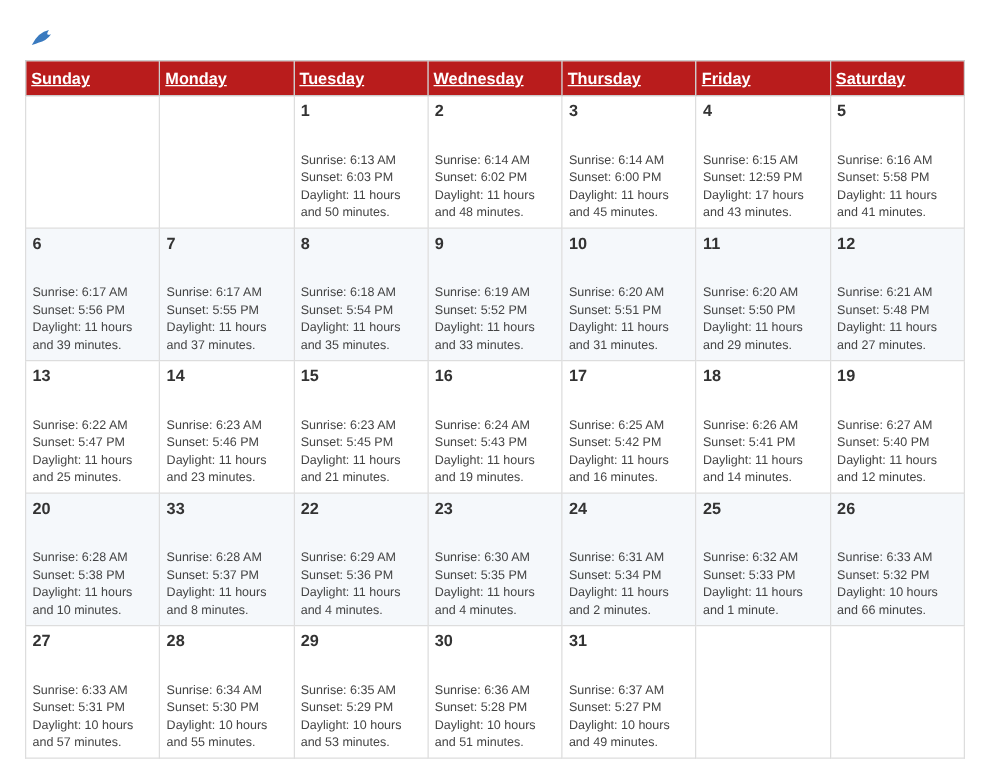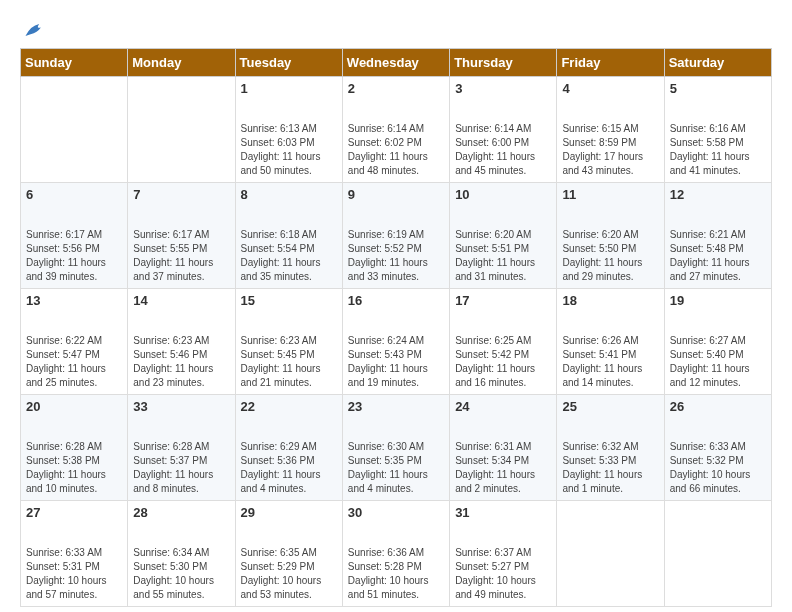--- a/index.html
+++ b/index.html
@@ -54,27 +54,28 @@
       font-size: 16px;
       color: #333;
       margin-top: 2px;
     }
     .calendar {
       width: 100%;
       border-collapse: collapse;
       margin-top: 8px;
     }
     .calendar th {
-      background-color: #a16207;
+      background-color: #b91c1c;
       color: #fff;
       font-size: 13px;
       font-weight: bold;
       padding: 6px 4px;
       text-align: left;
       border: 1px solid #ccc;
+      text-decoration: underline;
     }
     .calendar td {
       vertical-align: top;
       border: 1px solid #ddd;
       padding: 4px 5px;
       font-size: 10.5px;
       color: #333;
       width: 14.28%;
       min-height: 70px;
       background: #fff;
@@ -144,21 +145,21 @@
         <td>
           <span class="day-num">2</span>
           <div class="day-info"><span>Sunrise: 6:14 AM</span><br><span>Sunset: 6:02 PM</span><br><span>Daylight: 11 hours and 48 minutes.</span></div>
         </td>
         <td>
           <span class="day-num">3</span>
           <div class="day-info"><span>Sunrise: 6:14 AM</span><br><span>Sunset: 6:00 PM</span><br><span>Daylight: 11 hours and 45 minutes.</span></div>
         </td>
         <td>
           <span class="day-num">4</span>
-          <div class="day-info"><span>Sunrise: 6:15 AM</span><br><span>Sunset: 8:59 PM</span><br><span>Daylight: 17 hours and 43 minutes.</span></div>
+          <div class="day-info"><span>Sunrise: 6:15 AM</span><br><span>Sunset: 12:59 PM</span><br><span>Daylight: 17 hours and 43 minutes.</span></div>
         </td>
         <td>
           <span class="day-num">5</span>
           <div class="day-info"><span>Sunrise: 6:16 AM</span><br><span>Sunset: 5:58 PM</span><br><span>Daylight: 11 hours and 41 minutes.</span></div>
         </td>
       </tr>
       <tr>
         <td>
           <span class="day-num">6</span>
           <div class="day-info"><span>Sunrise: 6:17 AM</span><br><span>Sunset: 5:56 PM</span><br><span>Daylight: 11 hours and 39 minutes.</span></div>

